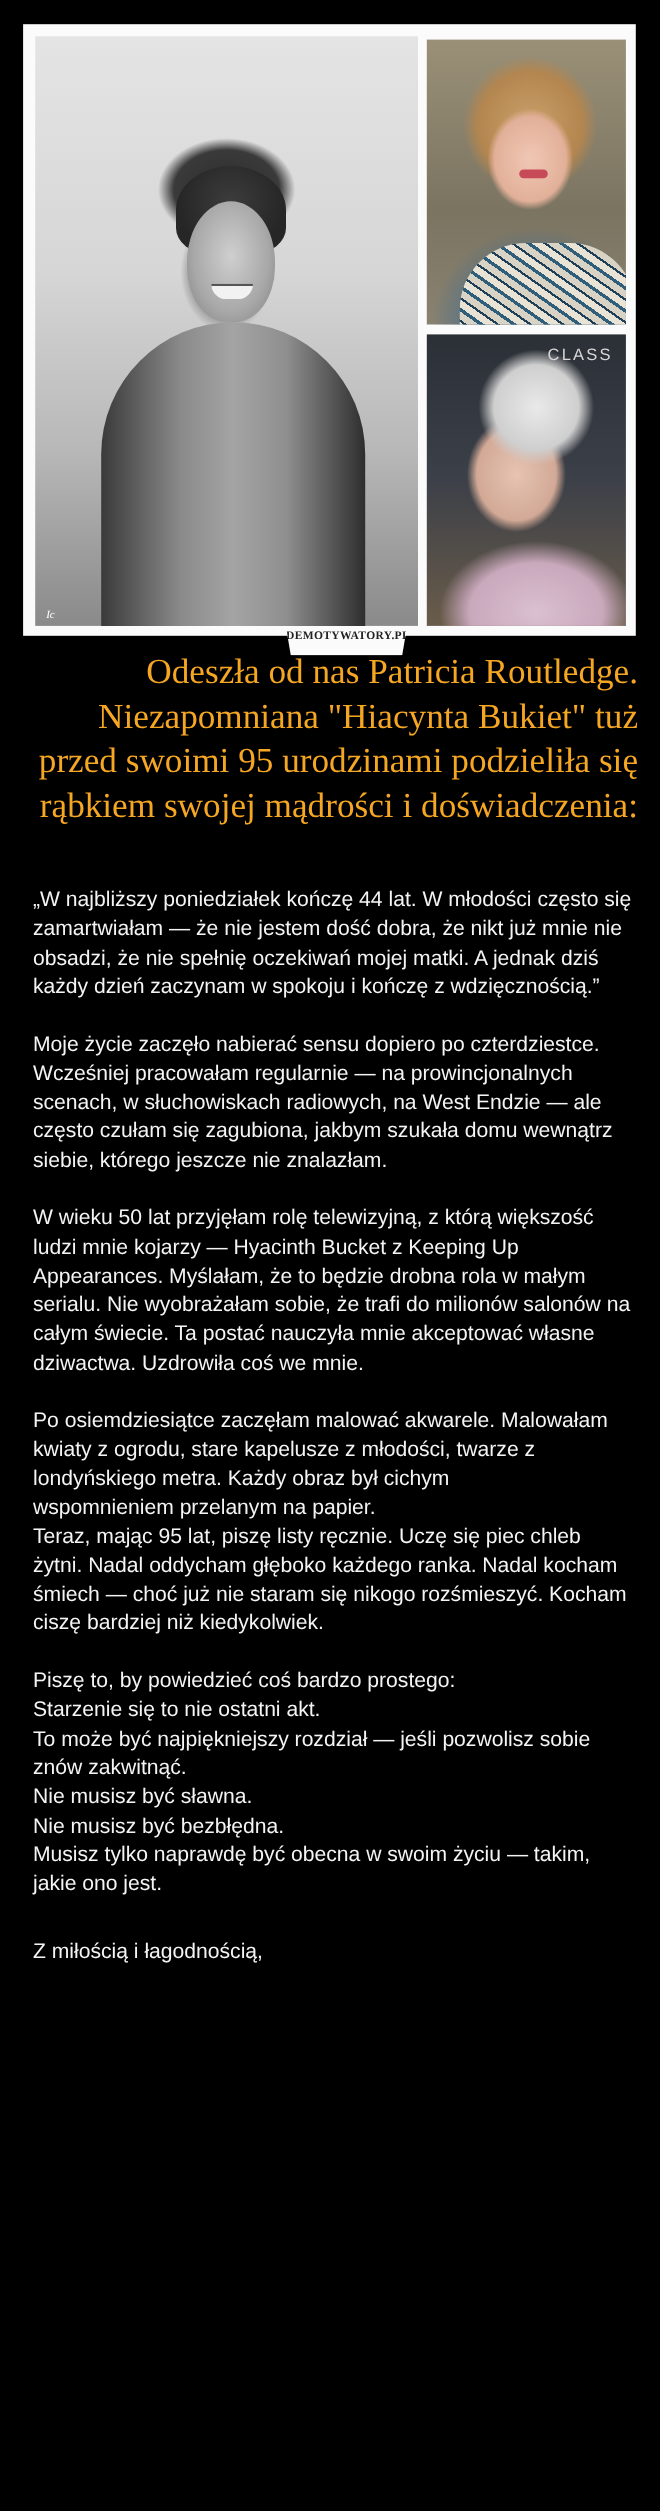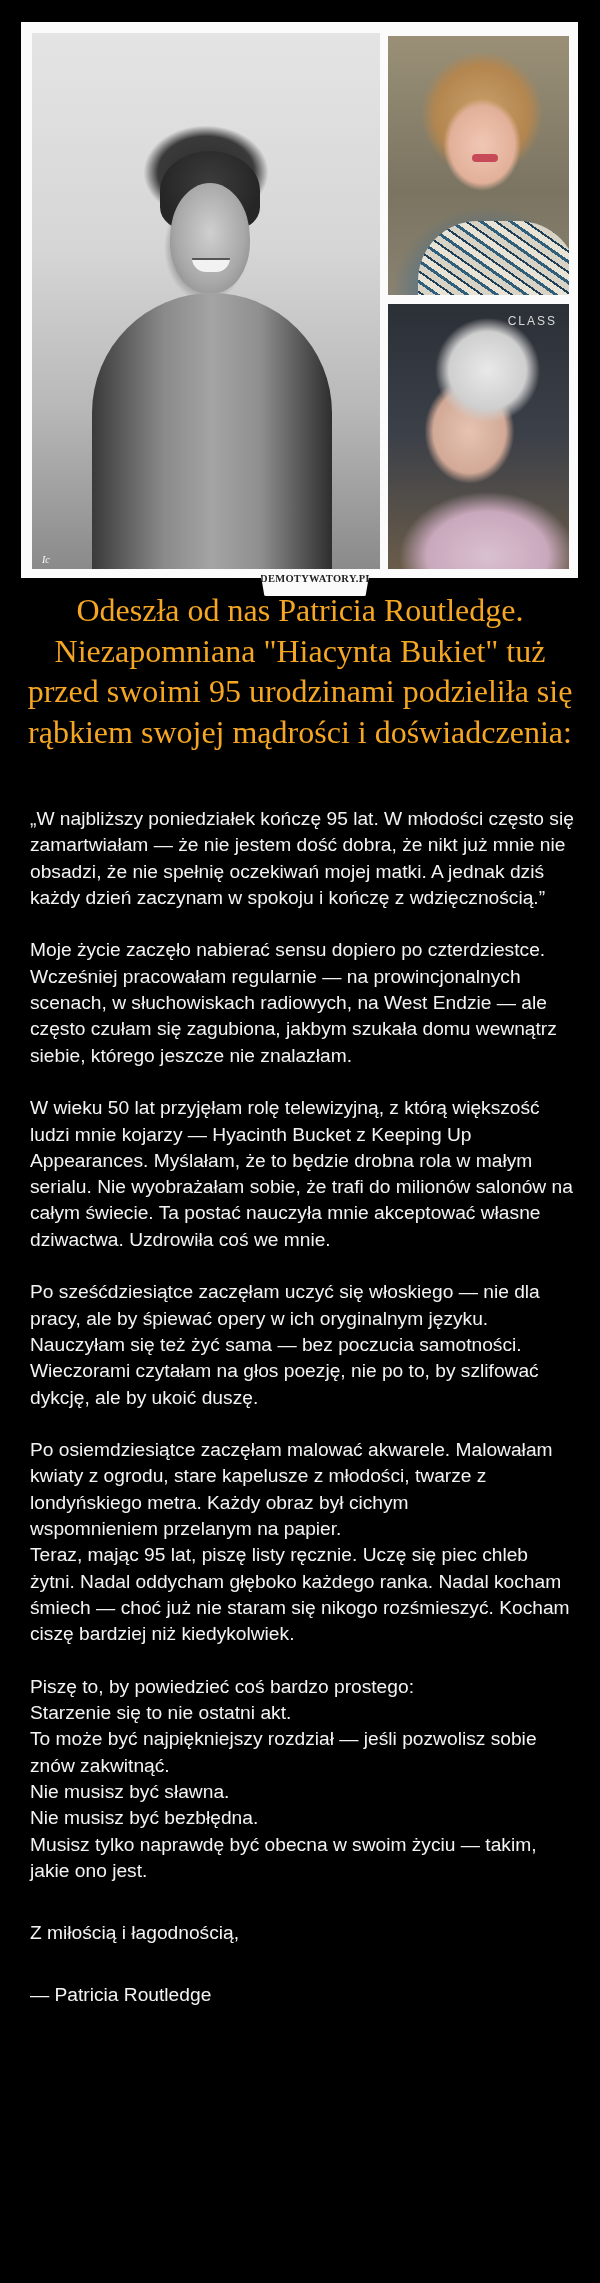--- a/index.html
+++ b/index.html
@@ -58,32 +58,32 @@
   }
   .photo-br {
     left: 388px; top: 304px; width: 181px; height: 265px;
     background:
       radial-gradient(ellipse 70px 70px at 55% 25%, #e9e9e9 0%, #cfcfcf 55%, rgba(0,0,0,0) 75%),
       radial-gradient(ellipse 60px 70px at 45% 48%, #e6c3b2 0%, #d2a996 60%, rgba(0,0,0,0) 75%),
       radial-gradient(ellipse 110px 80px at 55% 95%, #d9c0d0 0%, #c9a8bc 55%, rgba(0,0,0,0) 80%),
       linear-gradient(180deg, #2b2f36 0%, #3c4048 50%, #6a5c4a 100%);
   }
   .photo-br .class-mark {
-    position: absolute; right: 12px; top: 10px; color: #d8d8d8; font-size: 12px; letter-spacing: 2px;
+    position: absolute; right: 12px; top: 10px; color: #d8d8d8; font-size: 15px; letter-spacing: 2px;
   }
   .watermark {
     position: absolute; left: 260px; top: 570px; width: 110px; height: 26px;
     background: #fbfbfb; border-radius: 0 0 6px 6px;
     clip-path: polygon(0 0, 100% 0, 96% 100%, 4% 100%);
     text-align: center; font-size: 10.5px; font-weight: bold; color: #222; line-height: 18px; letter-spacing: 0.3px; font-family: Liberation Serif, serif;
   }
   .title {
     position: absolute; left: 20px; top: 590px; width: 560px;
     font-family: "Liberation Serif", serif; font-size: 32px; line-height: 40.5px;
-    color: #f5a623; text-align: center;
+    color: #f5a623; text-align: right;
   }
   .body-text {
     position: absolute; left: 30px; top: 806px; width: 545px;
     color: #f4f4f4; font-size: 19.2px; line-height: 26.3px;
   }
   .body-text p { margin: 0 0 26.3px 0; white-space: pre-line; }
   .body-text p.tight { margin-bottom: 0; margin-top: 36px; }
 </style>
 </head>
 <body>
@@ -105,28 +105,26 @@
 
 <div class="photo photo-br">
   <span class="class-mark">CLASS</span>
 </div>
 
 <div class="watermark">DEMOTYWATORY.PL</div>
 
 <div class="title">Odeszła od nas Patricia Routledge. Niezapomniana "Hiacynta Bukiet" tuż przed swoimi 95 urodzinami podzieliła się rąbkiem swojej mądrości i doświadczenia:</div>
 
 <div class="body-text">
-  <p>„W najbliższy poniedziałek kończę 95 lat. W młodości często się zamartwiałam — że nie jestem dość dobra, że nikt już mnie nie obsadzi, że nie spełnię oczekiwań mojej matki. A jednak dziś każdy dzień zaczynam w spokoju i kończę z wdzięcznością.”</p>
+  <p>„W najbliższy poniedziałek kończę 44 lat. W młodości często się zamartwiałam — że nie jestem dość dobra, że nikt już mnie nie obsadzi, że nie spełnię oczekiwań mojej matki. A jednak dziś każdy dzień zaczynam w spokoju i kończę z wdzięcznością.”</p>
   <p>Moje życie zaczęło nabierać sensu dopiero po czterdziestce. Wcześniej pracowałam regularnie — na prowincjonalnych scenach, w słuchowiskach radiowych, na West Endzie — ale często czułam się zagubiona, jakbym szukała domu wewnątrz siebie, którego jeszcze nie znalazłam.</p>
   <p>W wieku 50 lat przyjęłam rolę telewizyjną, z którą większość ludzi mnie kojarzy — Hyacinth Bucket z Keeping Up Appearances. Myślałam, że to będzie drobna rola w małym serialu. Nie wyobrażałam sobie, że trafi do milionów salonów na całym świecie. Ta postać nauczyła mnie akceptować własne dziwactwa. Uzdrowiła coś we mnie.</p>
-  <p>Po sześćdziesiątce zaczęłam uczyć się włoskiego — nie dla pracy, ale by śpiewać opery w ich oryginalnym języku. Nauczyłam się też żyć sama — bez poczucia samotności. Wieczorami czytałam na głos poezję, nie po to, by szlifować dykcję, ale by ukoić duszę.</p>
   <p>Po osiemdziesiątce zaczęłam malować akwarele. Malowałam kwiaty z ogrodu, stare kapelusze z młodości, twarze z londyńskiego metra. Każdy obraz był cichym
 wspomnieniem przelanym na papier.
 Teraz, mając 95 lat, piszę listy ręcznie. Uczę się piec chleb żytni. Nadal oddycham głęboko każdego ranka. Nadal kocham śmiech — choć już nie staram się nikogo rozśmieszyć. Kocham ciszę bardziej niż kiedykolwiek.</p>
   <p> Piszę to, by powiedzieć coś bardzo prostego:
 Starzenie się to nie ostatni akt.
 To może być najpiękniejszy rozdział — jeśli pozwolisz sobie znów zakwitnąć.
 Nie musisz być sławna.
 Nie musisz być bezbłędna.
 Musisz tylko naprawdę być obecna w swoim życiu — takim, jakie ono jest.</p>
   <p class="tight">Z miłością i łagodnością,</p>
-  <p class="tight">— Patricia Routledge</p>
 </div>
 
 </body></html>

